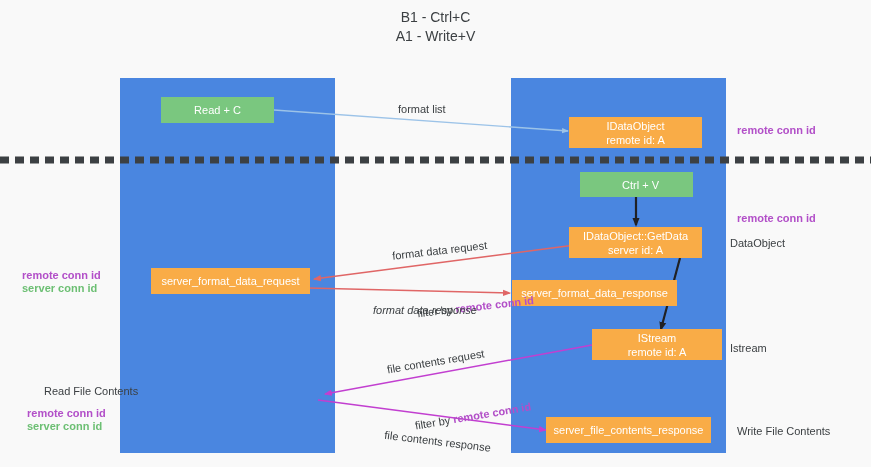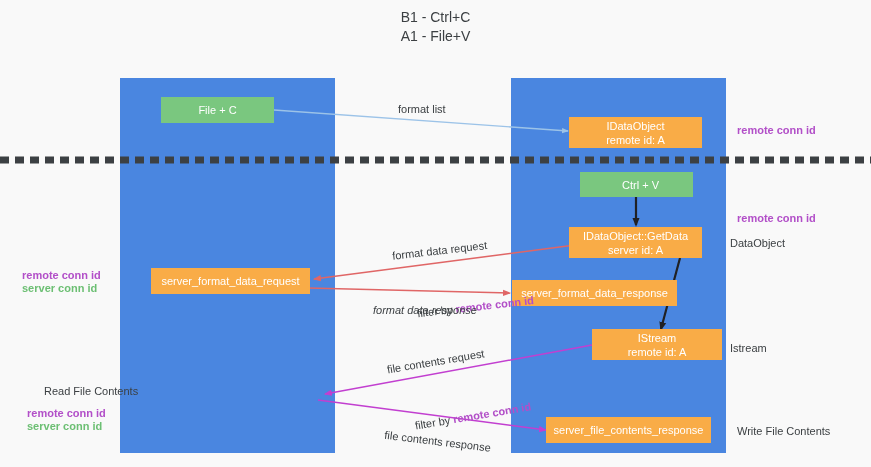--- a/index.html
+++ b/index.html
@@ -90,21 +90,21 @@
   }
   .sidelabel.remote { color: #b24fc8; font-weight: bold; }
   .sidelabel.server { color: #6cbf73; font-weight: bold; }
 </style>
 </head>
 <body>
 
 <div class="canvas">
 
   <div class="title">B1 - Ctrl+C
-A1 - File+V</div>
+A1 - Write+V</div>
 
   <div class="colhead" style="left:150px; top:48px; width:130px;">
     <div>B1</div>
     <div>connection</div>
   </div>
   <div class="colhead" style="left:555px; top:48px; width:130px;">
     <div>A1</div>
     <div>remote</div>
   </div>
 
@@ -135,21 +135,21 @@
 
     <path d="M308,288 L510,293" stroke="#e06666" stroke-width="1.5" fill="none" marker-end="url(#ah-red)"></path>
 
     <path d="M680,258 L661,329" stroke="#202124" stroke-width="2.2" fill="none" marker-end="url(#ah-dark)"></path>
 
     <path d="M592,345 L325,394" stroke="#c23fd0" stroke-width="1.4" fill="none" marker-end="url(#ah-purple)"></path>
 
     <path d="M318,400 L546,430" stroke="#c23fd0" stroke-width="1.4" fill="none" marker-end="url(#ah-purple)"></path>
   </svg>
 
-  <div class="node green" style="left:161px; top:97px; width:113px; height:26px;">File + C</div>
+  <div class="node green" style="left:161px; top:97px; width:113px; height:26px;">Read + C</div>
 
   <div class="node orange" style="left:569px; top:117px; width:133px; height:31px;">IDataObject
 remote id: A</div>
 
   <div class="node green" style="left:580px; top:172px; width:113px; height:25px;padding-left:8px;">Ctrl + V</div>
 
   <div class="node orange" style="left:569px; top:227px; width:133px; height:31px;">IDataObject::GetData
 server id: A</div>
 
   <div class="node orange" style="left:151px; top:268px; width:159px; height:26px;">server_format_data_request</div>

